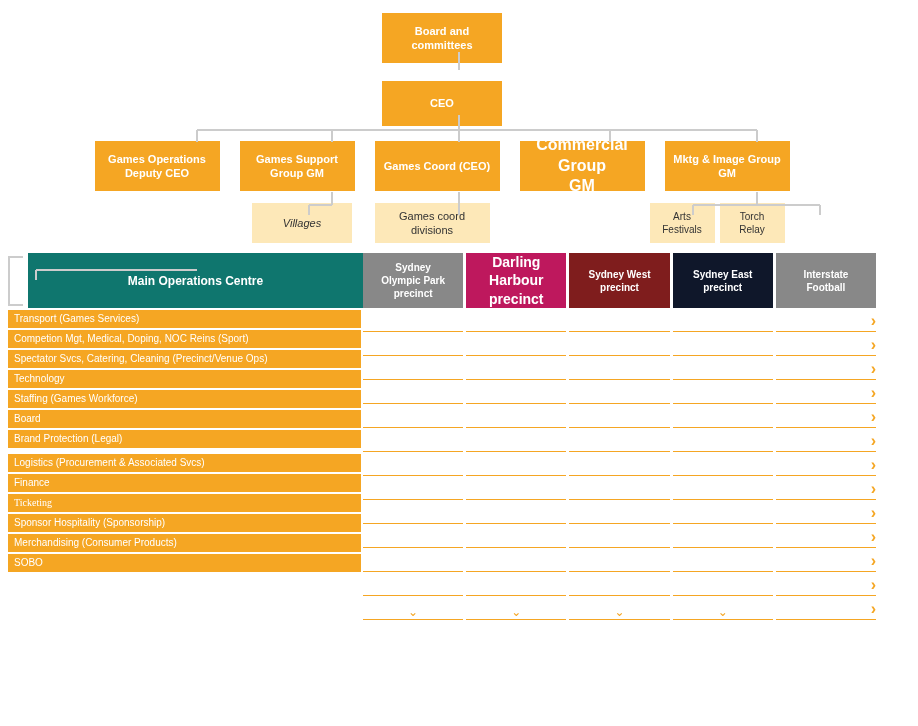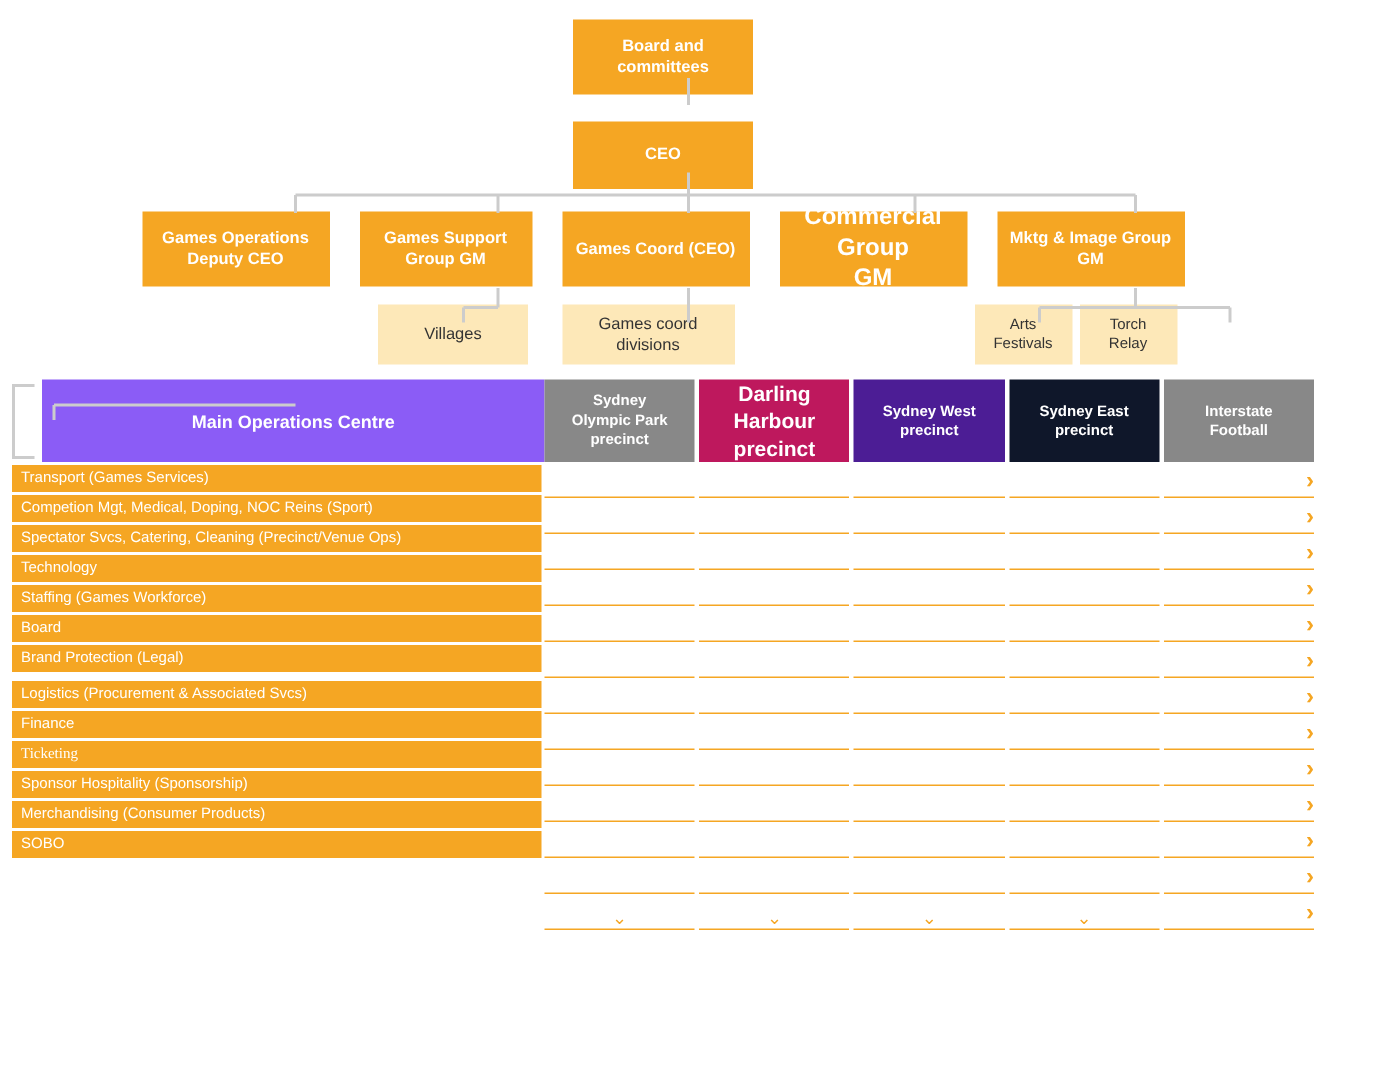--- a/index.html
+++ b/index.html
@@ -62,21 +62,21 @@
       margin: 0 5px;
     }
 
     .light-box {
       width: 110px;
       height: 40px;
       margin: 0 5px;
     }
 
     .main-ops-centre-box {
-      background: #8b5cf6;
+      background: #0f766e;
       color: #fff;
       font-weight: bold;
       font-size: 12px;
       text-align: center;
       padding: 10px;
       width: 100%;
       height: 55px;
       display: flex;
       align-items: center;
       justify-content: center;
@@ -192,21 +192,21 @@
     </div>
   </div>
 
   <div style="height:12px;"></div>
 
   <div style="display:flex;justify-content:center;gap:0;padding:0 20px;">
 
     <div style="width:135px;margin:0 5px;"></div>
 
     <div style="width:115px;margin:0 5px;display:flex;flex-direction:column;align-items:center;">
-      <div class="box-light light-box" style="width:100px;">
+      <div class="box-light light-box" style="width:100px;font-style:italic;">
         <span>Villages</span>
       </div>
     </div>
 
     <div style="width:125px;margin:0 5px;display:flex;flex-direction:column;align-items:center;">
       <div class="box-light light-box" style="width:115px;">
         <span style="white-space:pre-line;">Games coord
 divisions</span>
       </div>
     </div>
@@ -281,21 +281,21 @@
 
     <div style="flex:1;display:flex;flex-direction:column;">
 
       <div style="display:flex;gap:3px;margin-bottom:2px;align-items:flex-end;">
         <div class="precinct-box" style="font-size:10px;white-space:pre-line;background:#888;">Sydney
 Olympic Park
 precinct</div>
         <div class="precinct-box" style="font-size:14px;white-space:pre-line;background:#be185d;">Darling
 Harbour
 precinct</div>
-        <div class="precinct-box" style="font-size:10px;white-space:pre-line;background:#4c1d95;">Sydney West
+        <div class="precinct-box" style="font-size:10px;white-space:pre-line;background:#7f1d1d;">Sydney West
 precinct</div>
         <div class="precinct-box" style="font-size:10px;white-space:pre-line;background:#0f172a;">Sydney East
 precinct</div>
         <div class="precinct-box" style="font-size:10px;white-space:pre-line;background:#888;">Interstate
 Football</div>
       </div>
 
       <div>
 
         <div style="display:flex;gap:3px;margin-bottom:2px;height:22px;">

